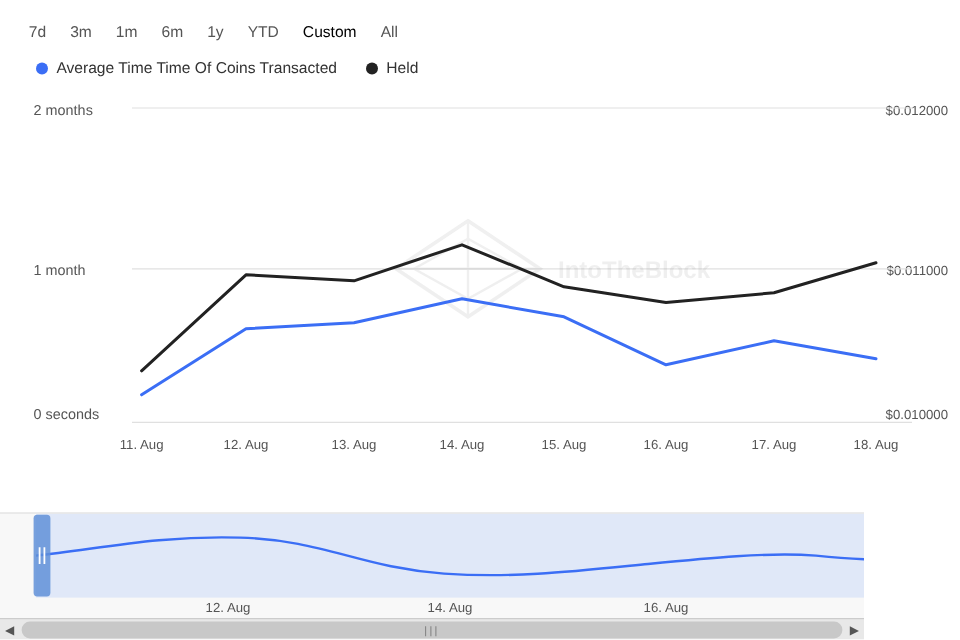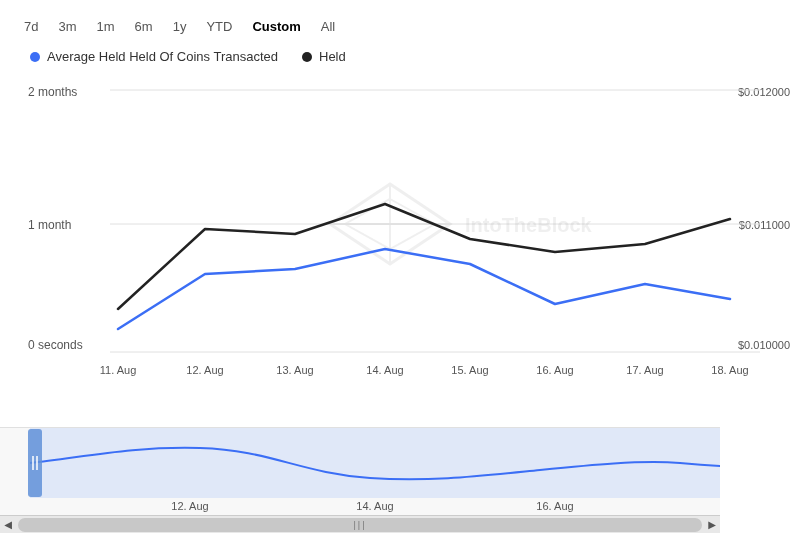--- a/index.html
+++ b/index.html
@@ -30,21 +30,21 @@
     .time-btn {
       padding: 3px 8px;
       border: none;
       background: none;
       cursor: pointer;
       font-size: 13px;
       color: #555;
       border-radius: 4px;
     }
     .time-btn.active {
-      font-weight: 700;
+      font-weight: 400;
       color: #000;
     }
     
     .legend {
       display: flex;
       align-items: center;
       gap: 24px;
       padding: 4px 16px 10px 30px;
     }
     .legend-item {
@@ -113,21 +113,21 @@
       <button class="time-btn">6m</button>
       <button class="time-btn">1y</button>
       <button class="time-btn">YTD</button>
       <button class="time-btn active">Custom</button>
       <button class="time-btn">All</button>
     </div>
 
   <div class="legend">
   <div class="legend-item">
         <span class="legend-dot blue"></span>
-        <span>Average Held Held Of Coins Transacted</span>
+        <span>Average Time Time Of Coins Transacted</span>
       </div>
       <div class="legend-item">
         <span class="legend-dot black"></span>
         <span>Held</span>
       </div>
     </div>
 
   <div class="chart-area">
     <svg width="800" height="320" viewBox="0 0 800 320">
 

